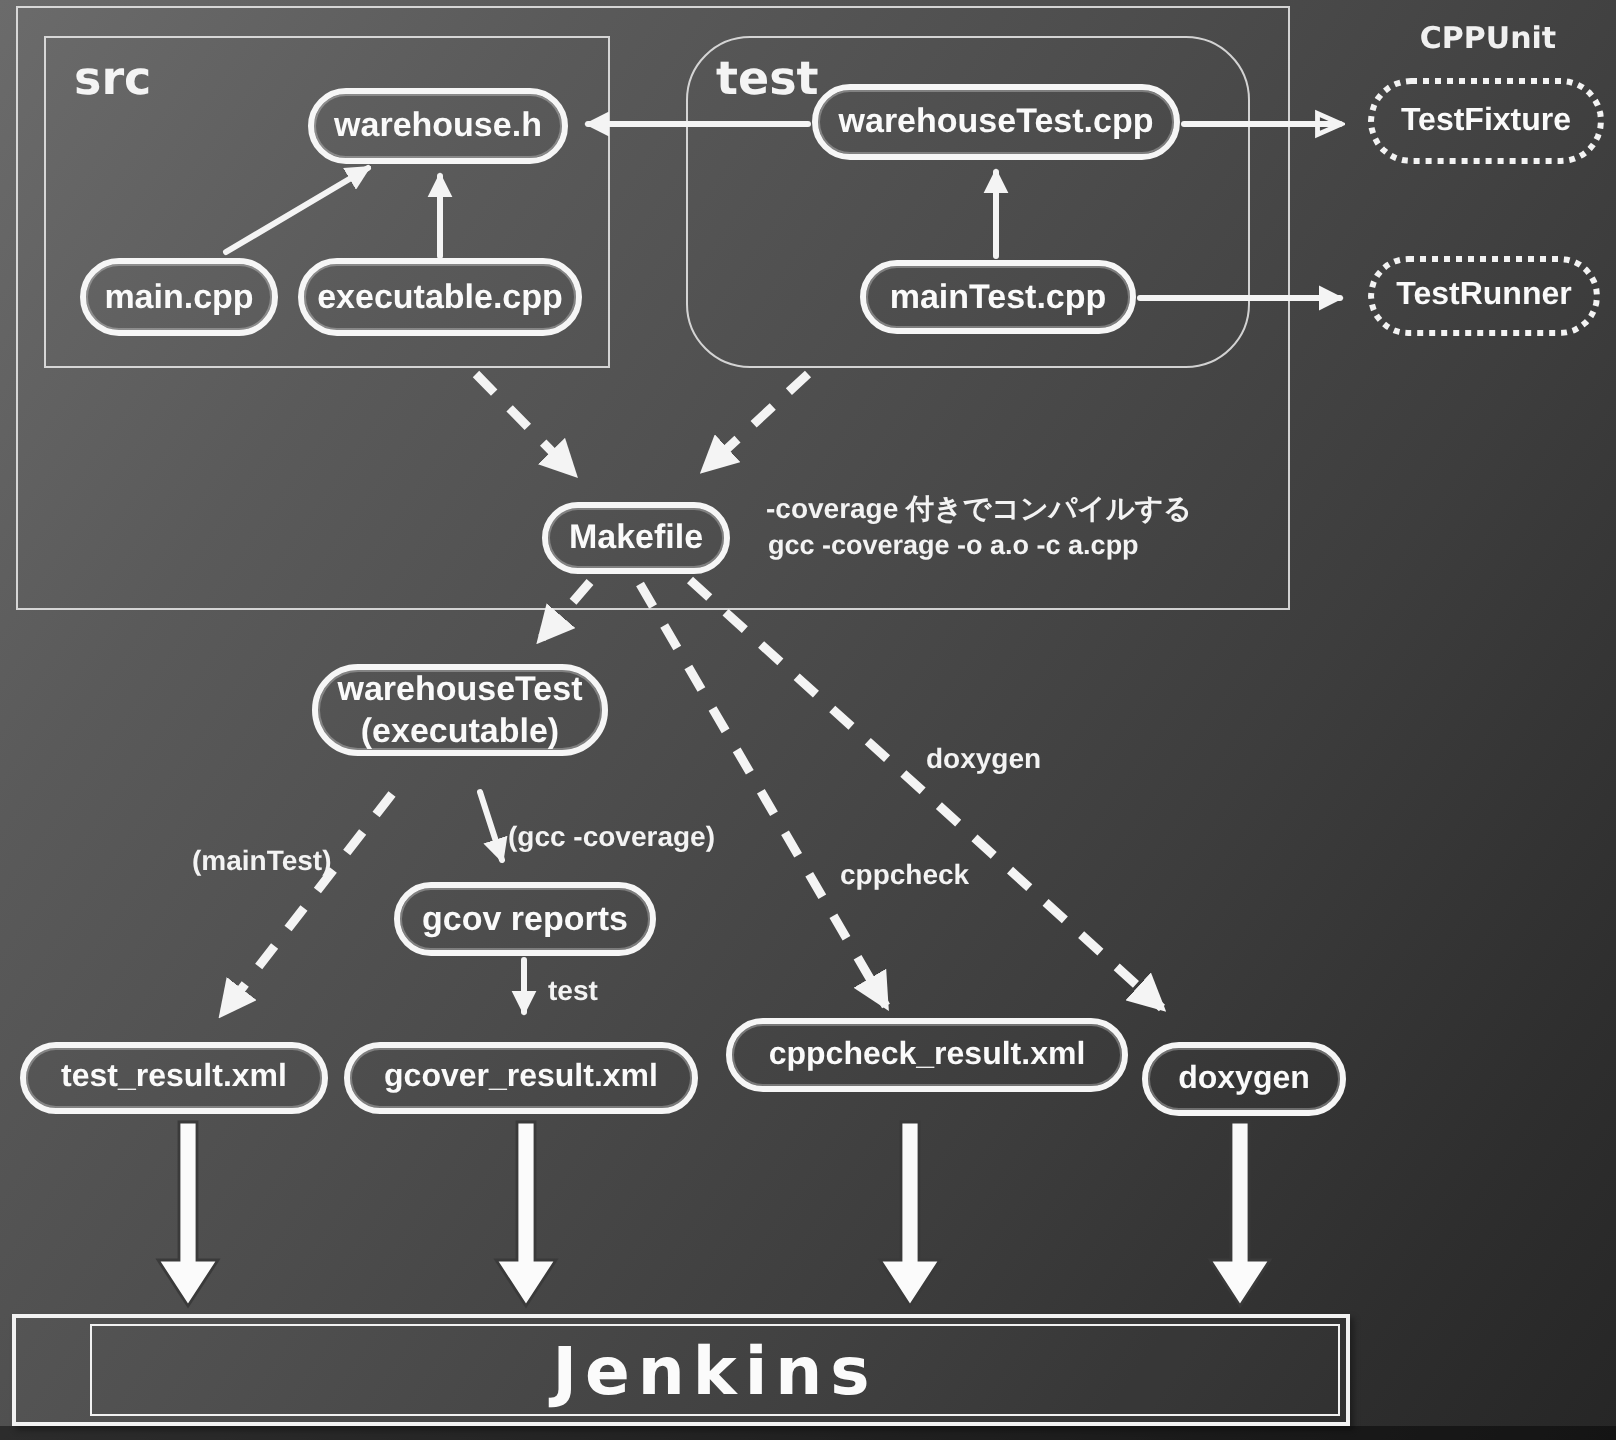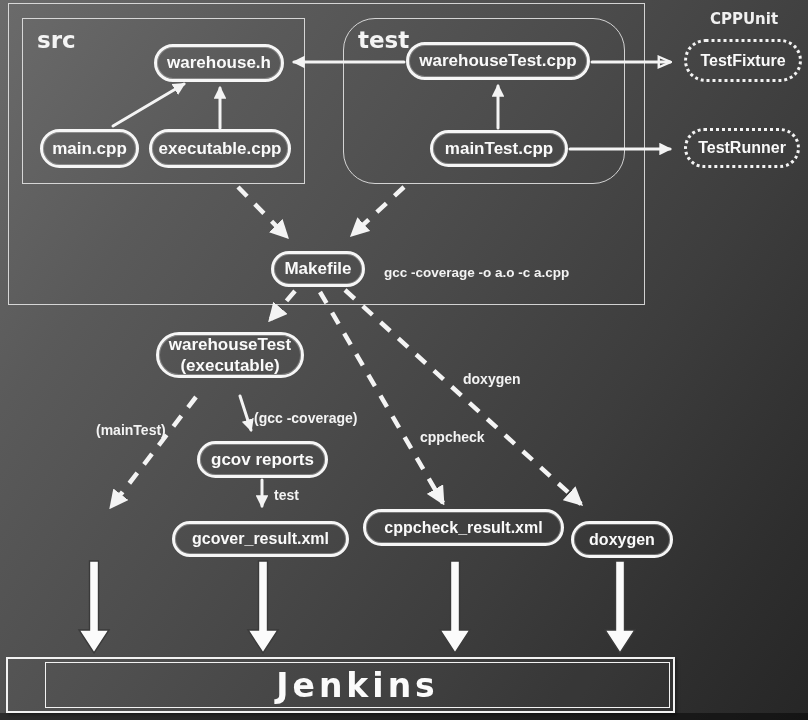--- a/index.html
+++ b/index.html
@@ -101,33 +101,37 @@
 
   <div class="pill two-line" style="left:156px; top:332px; width:148px; height:46px; border-radius:28px;">
     <span>warehouseTest</span>
     <span>(executable)</span>
   </div>
 
   <div class="pill" style="left:197px; top:441px; width:131px; height:37px;">
     <span>gcov reports</span>
   </div>
 
+  <div class="pill" style="left:10px; top:521px; width:154px; height:36px; font-size:16px;">
+    <span>test_result.xml</span>
+  </div>
 
   <div class="pill" style="left:172px; top:521px; width:177px; height:36px; font-size:16px;">
     <span>gcover_result.xml</span>
   </div>
 
   <div class="pill" style="left:363px; top:509px; width:201px; height:37px; font-size:16px;">
     <span>cppcheck_result.xml</span>
   </div>
 
   <div class="pill" style="left:571px; top:521px; width:102px; height:37px; font-size:16px;">
     <span>doxygen</span>
   </div>
 
+  <div class="annot" style="left:383px; top:246px;">-coverage 付きでコンパイルする</div>
   <div class="annot small" style="left:384px; top:265px;">gcc -coverage -o a.o -c a.cpp</div>
   <div class="annot" style="left:96px; top:422px;">(mainTest)</div>
   <div class="annot" style="left:254px; top:410px;">(gcc -coverage)</div>
   <div class="annot" style="left:274px; top:487px;">test</div>
   <div class="annot" style="left:420px; top:429px;">cppcheck</div>
   <div class="annot" style="left:463px; top:371px;">doxygen</div>
 
   <div class="jenkins-bar">
     <div class="jenkins-inner">
       <span class="jenkins-text">Jenkins</span>

